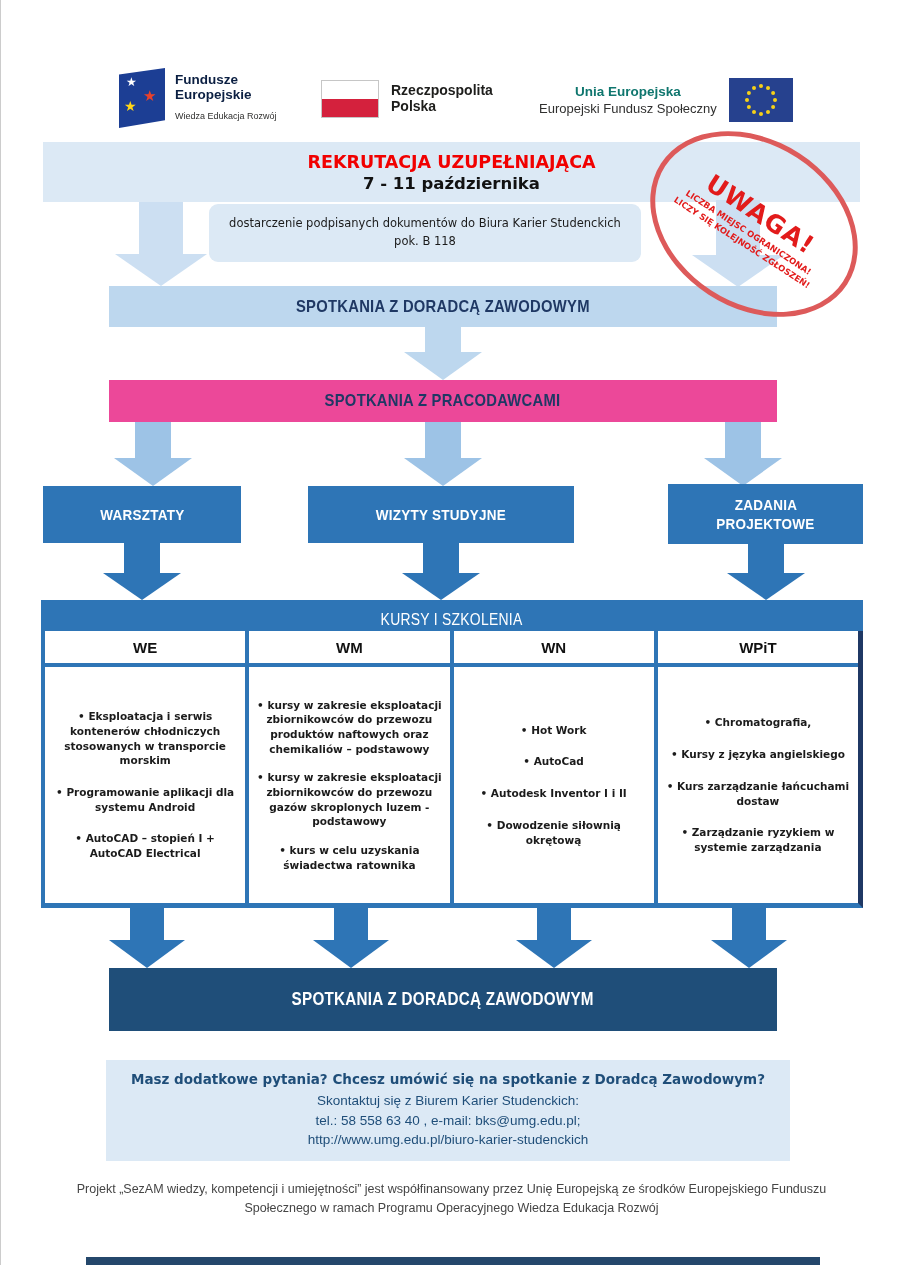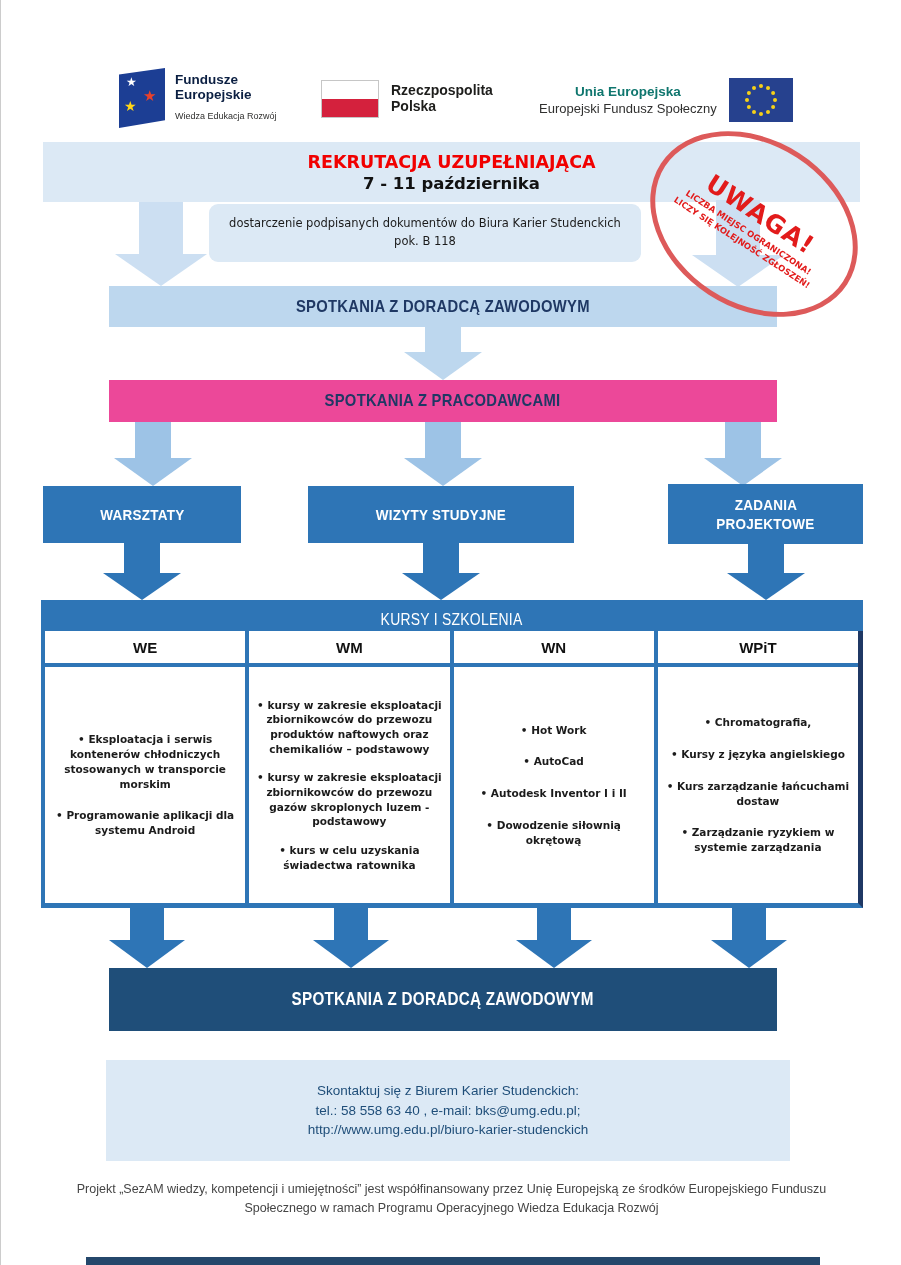--- a/index.html
+++ b/index.html
@@ -219,20 +219,21 @@
       <div class="kcell">WE</div>
       <div class="kcell">WM</div>
       <div class="kcell">WN</div>
       <div class="kcell">WPiT</div>
     </div>
     <div class="kdivider"></div>
     <div class="krow-body">
       <div class="kcol">
           <div class="bullet-item">• Eksploatacja i serwis kontenerów chłodniczych stosowanych w transporcie morskim</div>
           <div class="bullet-item">• Programowanie aplikacji dla systemu Android</div>
+          <div class="bullet-item">• AutoCAD – stopień I + AutoCAD Electrical</div>
         </div>
       <div class="kcol" style="gap:14px;">
           <div class="bullet-item">• kursy w zakresie eksploatacji zbiornikowców do przewozu produktów naftowych oraz chemikaliów – podstawowy</div>
           <div class="bullet-item">• kursy w zakresie eksploatacji zbiornikowców do przewozu gazów skroplonych luzem - podstawowy</div>
           <div class="bullet-item">• kurs w celu uzyskania świadectwa ratownika</div>
         </div>
       <div class="kcol">
           <div class="bullet-item">• Hot Work</div>
           <div class="bullet-item">• AutoCad</div>
           <div class="bullet-item">• Autodesk Inventor I i II</div>
@@ -262,20 +263,21 @@
   <div class="arrow" style="left:710px; top:908px; width:76px; height:60px; --sw:34px; --hw:38px; --hh:28px; --ac:#2e75b6;">
       <div class="shaft"></div>
       <div class="head"></div>
     </div>
 
   <div class="abs navyfill flexc" style="left:108px; top:968px; width:668px; height:63px; font-weight:bold; font-size:17.5px;">
     <span class="cond">SPOTKANIA Z DORADCĄ ZAWODOWYM</span>
   </div>
 
   <div class="abs contact col" style="left:105px; top:1060px; width:684px; height:101px;">
+    <div class="q">Masz dodatkowe pytania? Chcesz umówić się na spotkanie z Doradcą Zawodowym?</div>
     <div class="l">Skontaktuj się z Biurem Karier Studenckich:</div>
     <div class="l">tel.: 58 558 63 40 , e-mail: bks@umg.edu.pl;</div>
     <div class="l">http://www.umg.edu.pl/biuro-karier-studenckich</div>
   </div>
 
   <div class="abs footer-note" style="left:40px; top:1180px; width:821px;">
     <div>Projekt „SezAM wiedzy, kompetencji i umiejętności” jest współfinansowany przez Unię Europejską ze środków Europejskiego Funduszu</div>
     <div>Społecznego w ramach Programu Operacyjnego Wiedza Edukacja Rozwój</div>
   </div>
 

